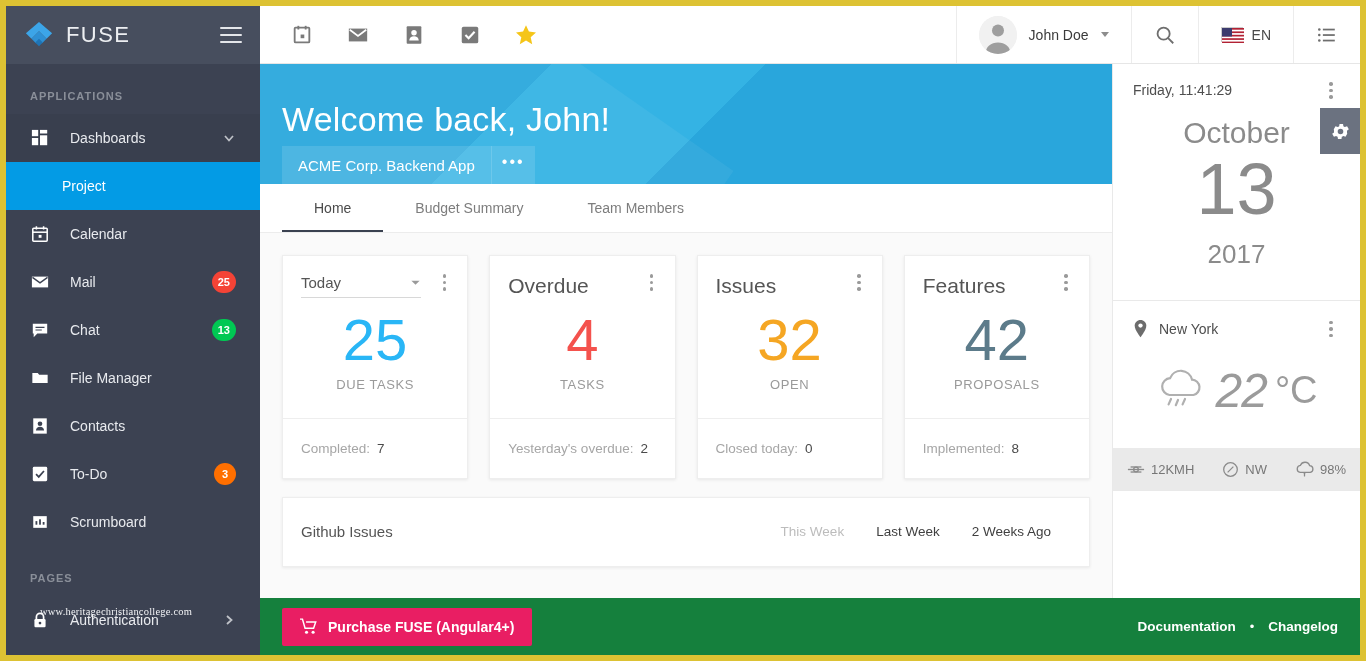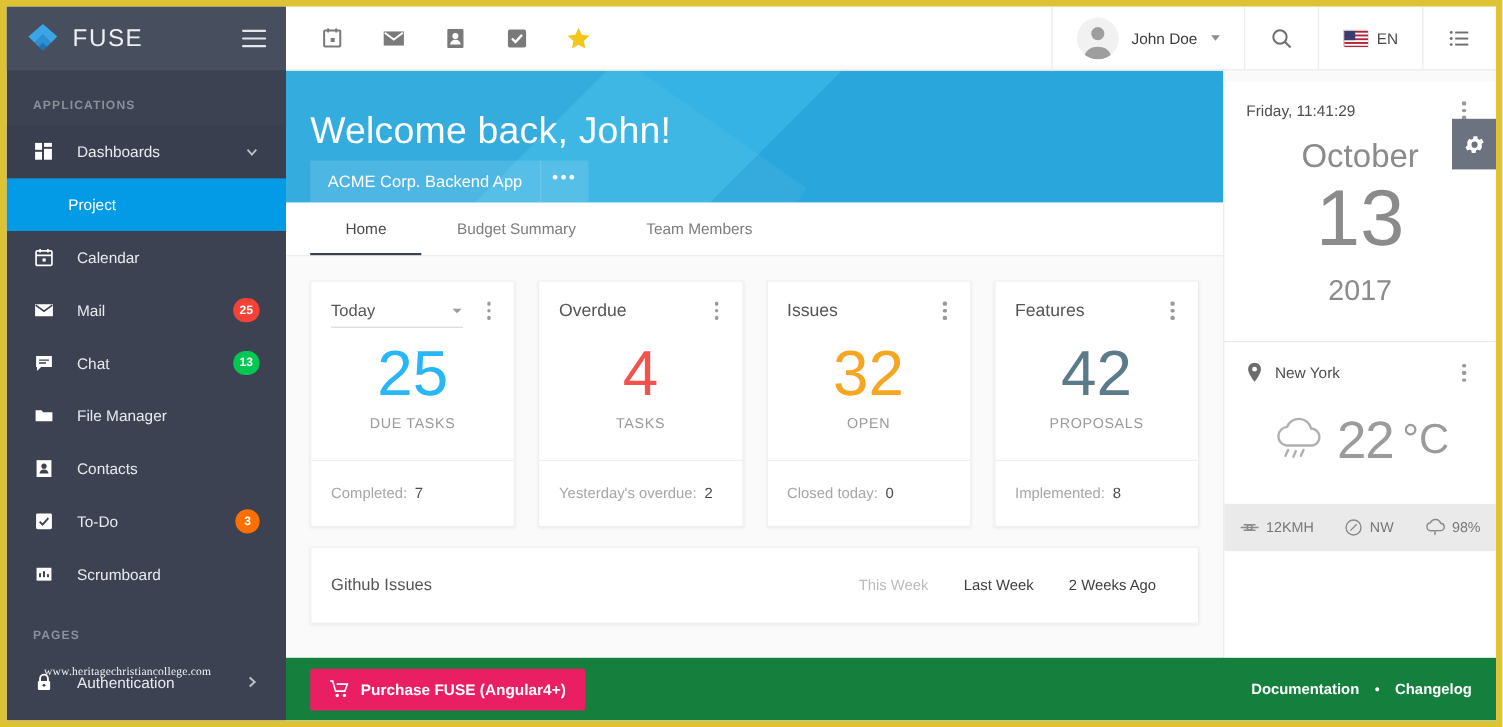--- a/index.html
+++ b/index.html
@@ -158,21 +158,21 @@
   .flag {
     width: 22px; height: 15px;
     margin-right: 9px;
     flex: 0 0 auto;
     border: 1px solid #ccc;
   }
 
   
   .rightpanel {
     position: absolute;
-    right: 0; top: 68px; bottom: 0;
+    right: 0; top: 58px; bottom: 0;
     width: 248px;
     background: #ffffff;
     border-left: 1px solid #e9e9e9;
     z-index: 15;
   }
   .rp-card { border-bottom: 1px solid #e9e9e9; }
   .rp-row {
     display: flex; align-items: center;
     padding: 18px 20px 0 20px;
   }
@@ -182,21 +182,21 @@
   .date-block { text-align: center; padding: 14px 0 30px 0; color: #8b8b8b; }
   .d-month { font-size: 30px; font-weight: 300; line-height: 1.35; }
   .d-day { font-size: 72px; font-weight: 300; line-height: 1.0; color: #8b8b8b; }
   .d-year { font-size: 26px; font-weight: 300; margin-top: 14px; }
   .pin-icon { width: 16px; height: 20px; margin-right: 10px; color: #6c6c6c; flex: 0 0 auto; }
   .weather-main {
     display: flex; align-items: center; justify-content: center;
     gap: 8px; padding: 24px 0 30px 0;
     color: #9b9b9b;
   }
-  .temp-val { font-size: 48px; font-weight: 300; letter-spacing: -1px; }
+  .temp-val { font-size: 48px; font-weight: 300; letter-spacing: -1px; font-style: italic; }
   .temp-unit { font-size: 38px; font-weight: 300; }
   .weather-foot {
     display: flex; align-items: center; justify-content: space-around;
     background: #eaeaea;
     height: 42px;
     font-size: 13px;
     color: #777;
   }
   .wf-item { display: flex; align-items: center; gap: 6px; }
   .gear-btn {
@@ -290,21 +290,21 @@
     background: #fff;
     border: 1px solid #eee;
     box-shadow: 0 1px 3px rgba(0,0,0,.08);
     display: flex; flex-direction: column;
   }
   .card-head {
     display: flex; align-items: flex-start;
     padding: 18px 14px 0 18px;
     height: 48px;
   }
-  .card-title { font-size: 16px; color: #555; flex: 1; }
+  .card-title { font-size: 21px; color: #555; flex: 1; }
   .select-wrap {
     flex: 1;
     display: flex; align-items: center;
     border-bottom: 1px solid #d8d8d8;
     padding-bottom: 6px;
     margin-right: 14px;
     cursor: pointer;
   }
   .select-wrap .sv { font-size: 15px; color: #555; flex: 1; }
   .card-body {

